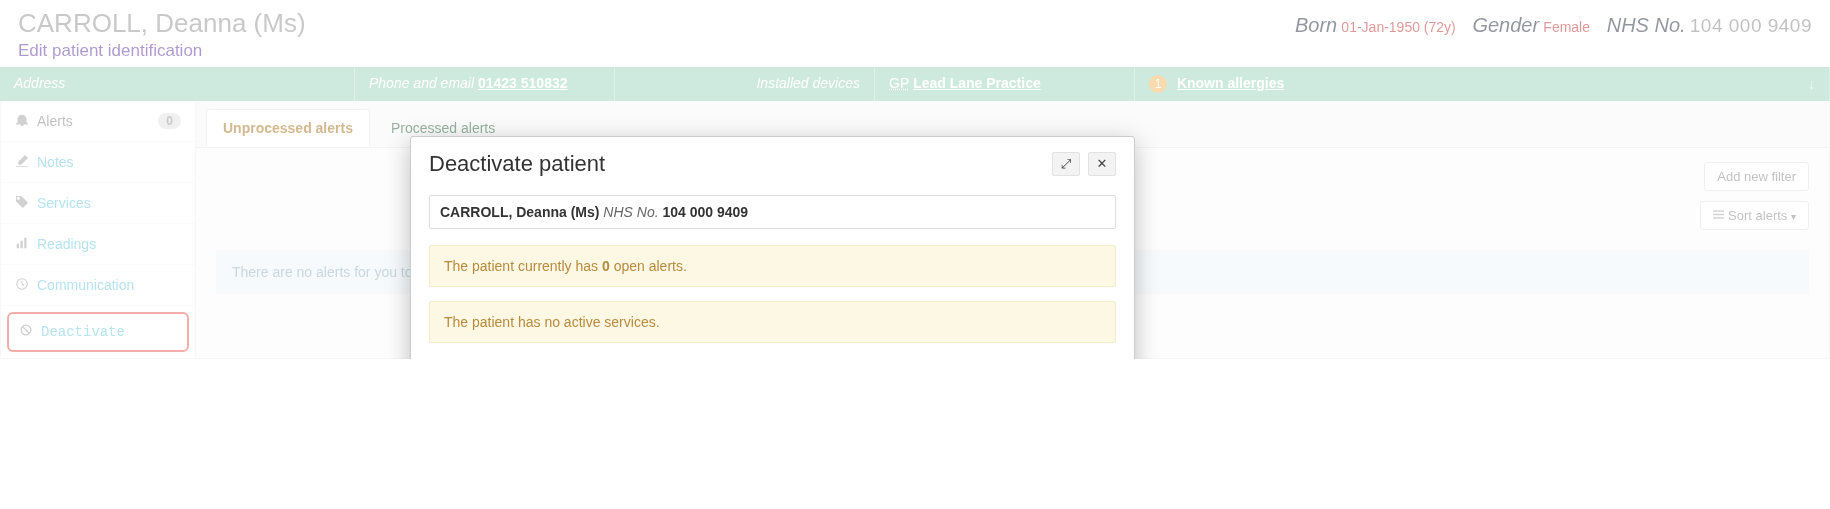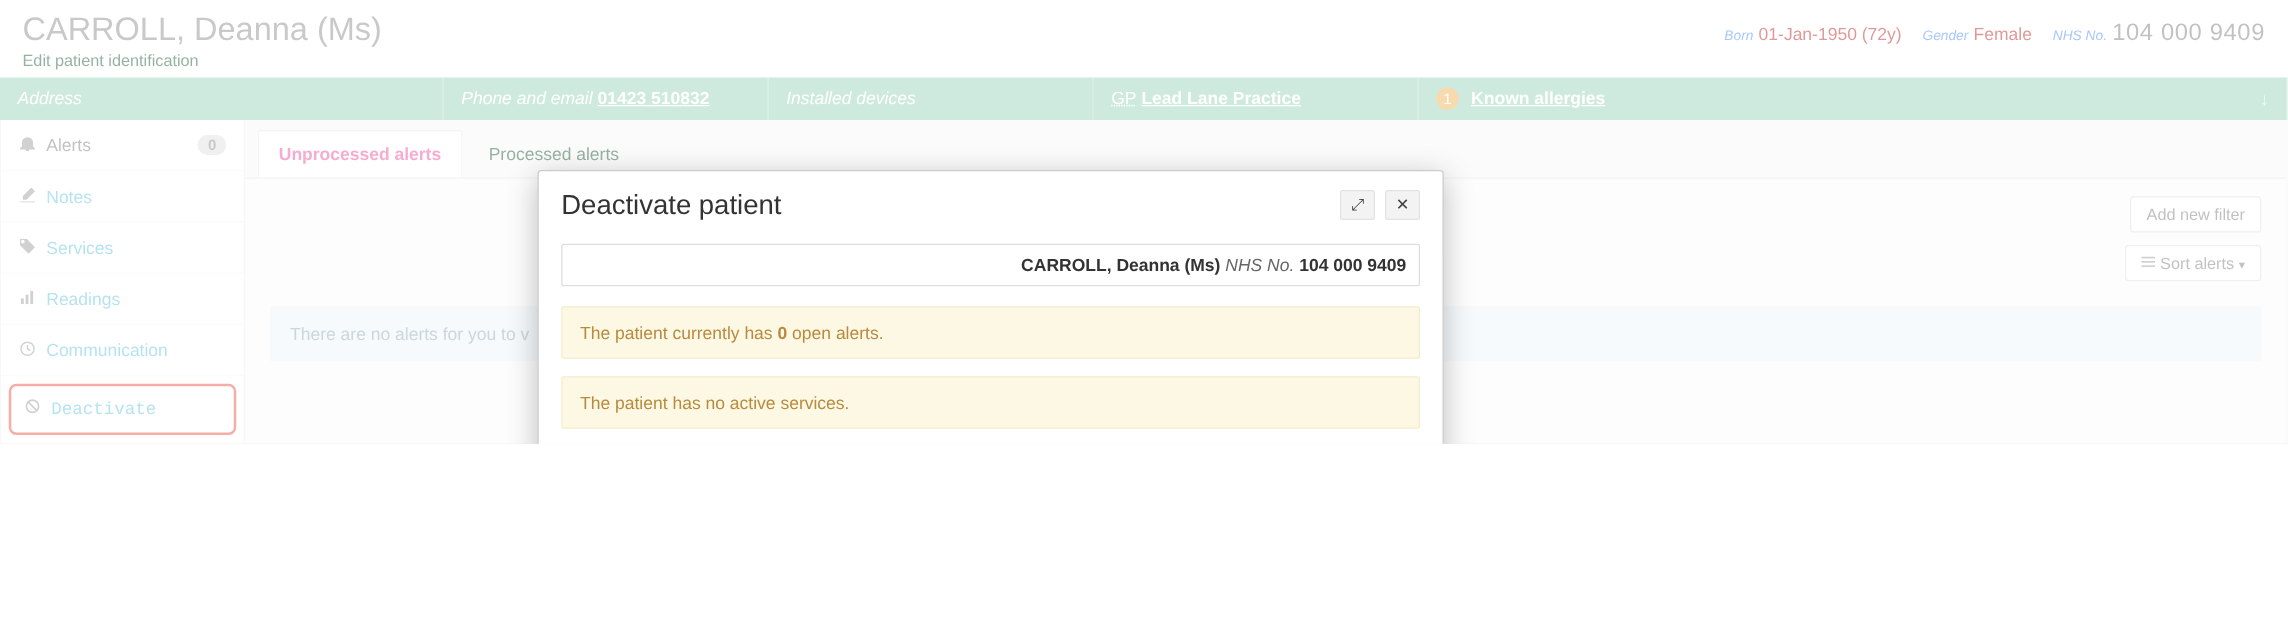--- a/index.html
+++ b/index.html
@@ -29,44 +29,44 @@
   }
   .patient-name {
     font-size: 26px;
     color: #888;
     font-weight: 400;
   }
   .patient-meta {
     font-size: 15px;
     color: #888;
   }
-  .patient-meta .lbl { font-style: italic; color:#3b82f6; font-size:11px; }
+  .patient-meta .lbl { font-style: italic; color:#0f172a; font-size:20px; }
   .patient-meta .val { font-size: 14px; color:#b91c1c; }
   .patient-meta .nhs { font-size: 19px; color:#777; letter-spacing: .5px; }
   .header-links {
     display:flex; justify-content: space-between; padding: 0 18px 6px 18px;
     align-items: center;
   }
-  .link { color:#14532d; font-size:13px; cursor:pointer; }
+  .link { color:#4c1d95; font-size:17px; cursor:pointer; }
   .link2 { color:#5bc0de; font-size:13px; cursor:pointer; }
   .verified-badge {
     background:#8fb9cc; color:#fff; font-size:12px; padding:2px 6px; border-radius:2px; margin-left:10px;
   }
   
   .summary-bar {
     display:flex; background:#92d1b5; color:#fff; font-size:14px;
   }
   .summary-cell {
     padding:8px 14px; border-right:1px solid rgba(255,255,255,0.3);
     font-style: italic;
   }
   .summary-cell b { font-style: normal; font-weight:700;text-decoration:underline; }
   .sc-address{ width:355px;}
   .sc-phone{ width:260px;}
-  .sc-devices{ width:260px;}
+  .sc-devices{ width:260px;text-align:right;}
   .sc-gp{ width:260px;}
   .sc-allergy{ flex:1; display:flex; align-items:center; justify-content:space-between; font-style:normal;}
   .allergy-badge{
     background:#f0ad4e; color:#fff; width:18px;height:18px; border-radius:50%;
     display:inline-flex; align-items:center; justify-content:center; font-size:12px; margin-right:6px;
     font-style:normal;
   }
   .sc-allergy .arrow{ color:#fff; opacity:.7; }
   .gp-dotted { text-decoration: underline dotted; font-style:normal; }
   
@@ -91,53 +91,53 @@
   .main { flex:1; background:#fafafa; padding:0; position:relative;}
   .tabs {
     display:flex; gap:4px; background:#f5f5f5; padding:8px 10px 0 10px;
     border-bottom:1px solid #e5e5e5;
   }
   .tab {
     padding:10px 16px; font-size:14px; color:#14532d; cursor:pointer;
     border:1px solid transparent;
   }
   .tab.active{
-    background:#fff; color:#ec4899; font-weight:700; border:1px solid #e5e5e5; border-bottom-color:#fff;
+    background:#fff; color:#a16207; font-weight:700; border:1px solid #e5e5e5; border-bottom-color:#fff;
     border-radius:3px 3px 0 0;
   }
   .tools-row{
     display:flex; justify-content:flex-end; gap:10px; padding:14px 20px 0 20px;
   }
   .btn-outline{
     background:#fff;border:1px solid #ddd;color:#777;padding:6px 12px;font-size:13px;border-radius:3px;cursor:pointer;
   }
   .sort-row{ display:flex; justify-content:flex-end; padding:10px 20px; }
   .info-strip{
     margin:10px 20px; background:#eaf4fb; color:#8aa6b5; padding:14px 16px; font-size:14px;
   }
   
   .modal {
-    position:absolute; left:430px; top:136px; width:725px;
+    position:absolute; left:410px; top:136px; width:725px;
     background:#fff; border:1px solid #ccc; border-radius:3px;
     box-shadow:0 6px 24px rgba(0,0,0,0.25);
     z-index:20;
   }
   .modal-head{
     display:flex; justify-content:space-between; align-items:center;
     padding:14px 18px 8px 18px;
   }
   .modal-title{ font-size:22px; color:#333; font-weight:400;}
   .modal-icons span{
     display:inline-flex; width:28px; height:24px; align-items:center; justify-content:center;
     background:#f3f3f3; border:1px solid #e2e2e2; border-radius:2px; margin-left:4px; cursor:pointer;
     font-size:13px; color:#444;
   }
   .modal-body{ padding:10px 18px 18px 18px;}
   .patient-box{
-    border:1px solid #ddd; padding:8px 10px; text-align:right; font-size:14px; color:#333;
+    border:1px solid #ddd; padding:8px 10px; text-align:left; font-size:14px; color:#333;
     border-radius:2px; margin-bottom:16px;
   }
   .patient-box .nhslbl{ color:#666; font-style:italic;}
   .warn{
     background:#fcf8e3; border:1px solid #f5eccb; color:#b88a3e;
     padding:12px 14px; border-radius:2px; margin-bottom:14px; font-size:14px;
   }
   .modal-foot{
     background:#f3f3f3; border-top:1px solid #e5e5e5; padding:10px 14px;
     display:flex; justify-content:space-between;

